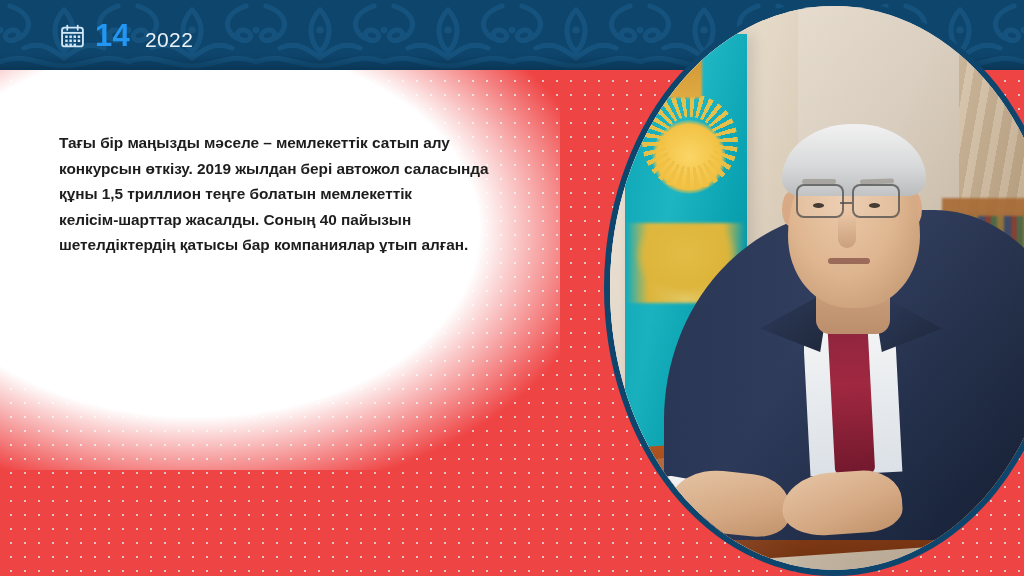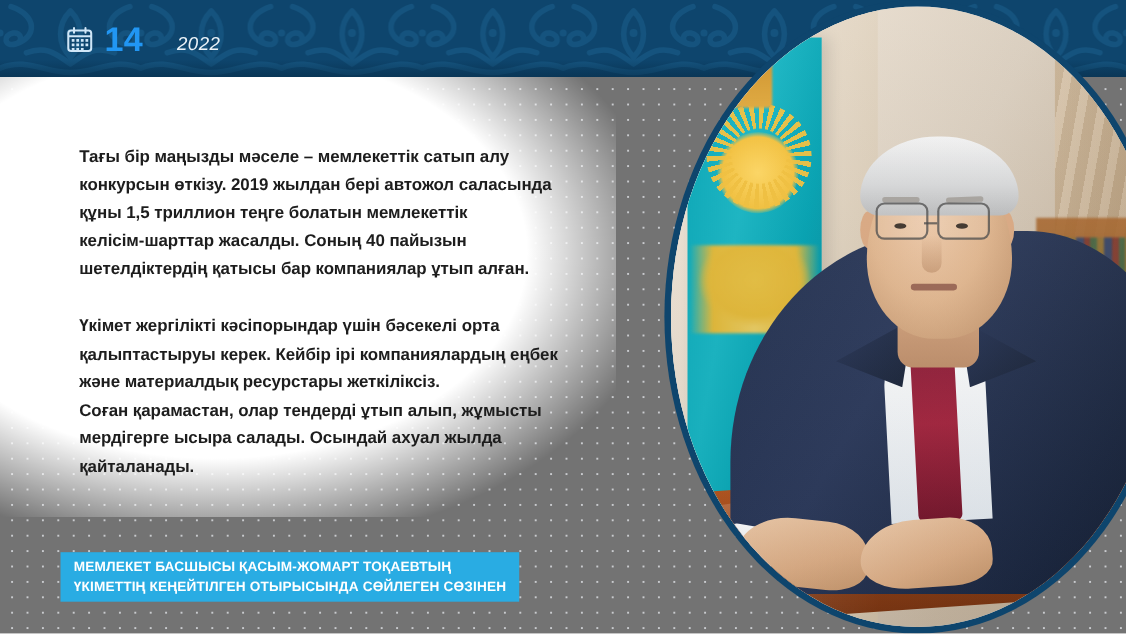--- a/index.html
+++ b/index.html
@@ -9,21 +9,21 @@
   }
   body {
     font-family: "Liberation Sans", sans-serif;
   }
 
   .slide {
     position: relative;
     width: 1024px;
     height: 576px;
     overflow: hidden;
-    background: #737373;
+    background: #ef4444;
   }
 
   
   .dot-grid {
     position: absolute;
     left: 0;
     top: 70px;
     width: 1024px;
     height: 506px;
     background-image: radial-gradient(circle, #d8dade 1px, rgba(0,0,0,0) 1.3px);
@@ -81,33 +81,32 @@
   .date-month {
     color: #ffffff;
     font-size: 30px;
     font-weight: 300;
     letter-spacing: 1px;
     line-height: 1;
     margin-left: 2px;
   }
   .date-year {
     color: #eaf2f8;
-    font-size: 17px;
+    font-size: 21px;
     font-weight: 300;
     letter-spacing: .4px;
     line-height: 1;
-    margin-left: 21px;
+    margin-left: 5px;
     margin-top: 8px;
-    font-style: italic;
   }
 
   
   .body-text {
     position: absolute;
-    left: 72px;
+    left: 59px;
     top: 130px;
     width: 560px;
   }
   .para {
     margin: 0 0 26px 0;
     color: #1d1d1d;
     font-size: 15.4px;
     font-weight: bold;
     line-height: 25.6px;
     letter-spacing: -0.05px;
@@ -421,30 +420,22 @@
       <span class="date-year">2022</span>
     </div>
   </div>
 
   <div class="body-text">
     <p class="para">Тағы бір маңызды мәселе – мемлекеттік сатып алу
 конкурсын өткізу.  2019 жылдан бері автожол саласында
 құны 1,5 триллион теңге болатын мемлекеттік
 келісім-шарттар жасалды. Соның 40 пайызын
 шетелдіктердің қатысы бар компаниялар ұтып алған.</p>
-    <p class="para">Үкімет жергілікті кәсіпорындар үшін бәсекелі орта
-қалыптастыруы керек. Кейбір ірі компаниялардың еңбек
-және материалдық ресурстары жеткіліксіз.
-Соған қарамастан, олар тендерді ұтып алып, жұмысты
-мердігерге ысыра салады.  Осындай ахуал жылда
-қайталанады.</p>
   </div>
 
-  <div class="caption">МЕМЛЕКЕТ БАСШЫСЫ ҚАСЫМ-ЖОМАРТ ТОҚАЕВТЫҢ
-ҮКІМЕТТІҢ КЕҢЕЙТІЛГЕН ОТЫРЫСЫНДА СӨЙЛЕГЕН СӨЗІНЕН</div>
 
   <div class="photo-wrap">
     <div class="photo-rim"></div>
     <div class="photo">
       <div class="scene">
         <div class="wall"></div>
         <div class="wall-panel-l"></div>
         <div class="curtain-r"></div>
         <div class="bookshelf"></div>
 

